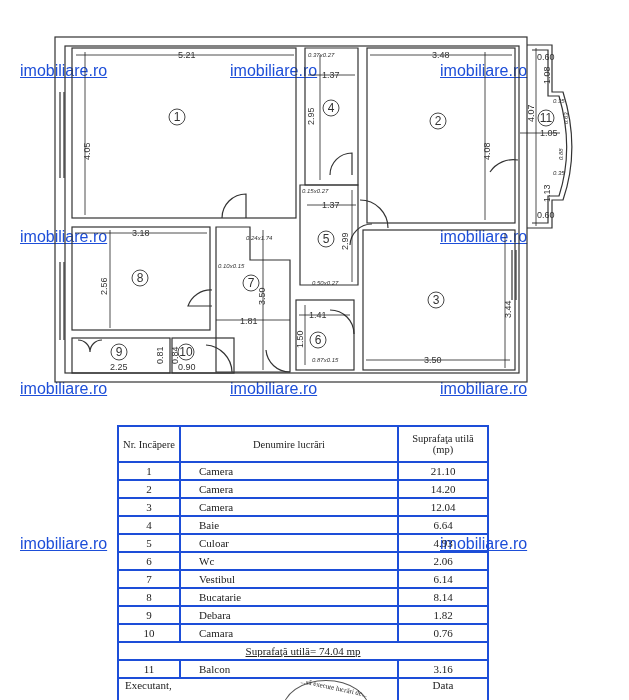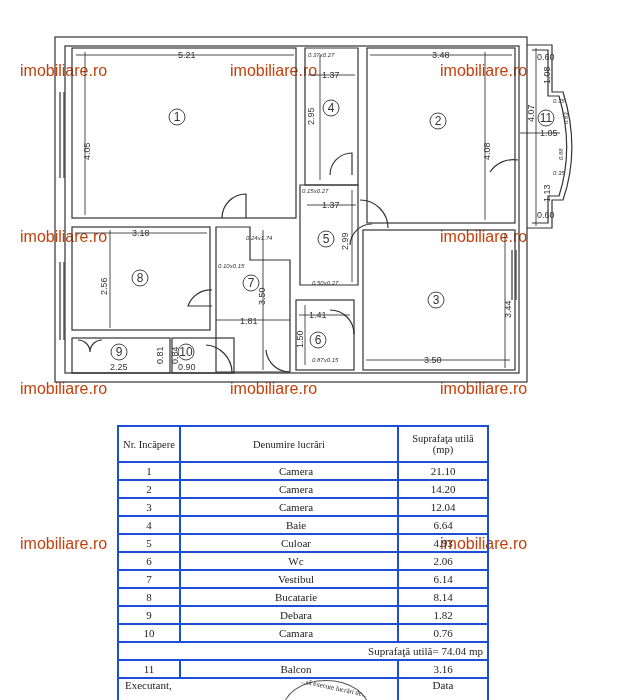--- a/index.html
+++ b/index.html
@@ -1,28 +1,28 @@
 <!DOCTYPE html>
 <html><head>
 <meta charset="utf-8">
 <style>
   html, body { margin:0; padding:0; background:#ffffff; }
   body { width:629px; height:700px; position:relative; overflow:hidden; font-family:"Liberation Serif", serif; color:#222; }
-  .wm { position:absolute; color:#c2410c; font-family:"Liberation Sans", sans-serif; font-size:16px; white-space:nowrap; pointer-events:none; }
+  .wm { position:absolute; color:#1d4ed8; font-family:"Liberation Sans", sans-serif; font-size:16px; white-space:nowrap; pointer-events:none;text-decoration:underline; }
   svg.plan { position:absolute; left:0; top:0; }
   .dim { font-family:"Liberation Sans", sans-serif; font-size:9px; fill:#333; }
   .dim-s { font-family:"Liberation Sans", sans-serif; font-size:6px; fill:#333; font-style:italic; }
   .rnum { font-family:"Liberation Sans", sans-serif; font-size:12px; fill:#333; }
   table.legend { position:absolute; left:117px; top:425px; width:372px; border-collapse:collapse; font-size:11px; }
   table.legend td, table.legend th { border:2px solid #1d4ed8; padding:0 4px; height:16px; font-weight:normal; }
   table.legend th { font-size:10.5px; line-height:11px; height:34px; text-align:center; }
   .c-nr { width:52px; text-align:center; }
-  .c-name { text-align:center; padding-left:18px !important; }
+  .c-name { text-align:left; padding-left:18px !important; }
   .c-area { width:80px; text-align:center; }
-  .sum { text-align:right; }
+  .sum { text-align:center;text-decoration:underline; }
   .stamp { position:absolute; left:282px; top:680px; width:86px; height:60px; border:1.5px solid #555; border-radius:50%; }
   .stamp-text { position:absolute; left:300px; top:684px; font-size:7px; transform:rotate(12deg); }
 </style>
 </head>
 <body>
 
 <div class="wm" style="left:20px;top:62px">imobiliare.ro</div>
 <div class="wm" style="left:230px;top:62px">imobiliare.ro</div>
 <div class="wm" style="left:440px;top:62px">imobiliare.ro</div>
 <div class="wm" style="left:20px;top:228px">imobiliare.ro</div>

